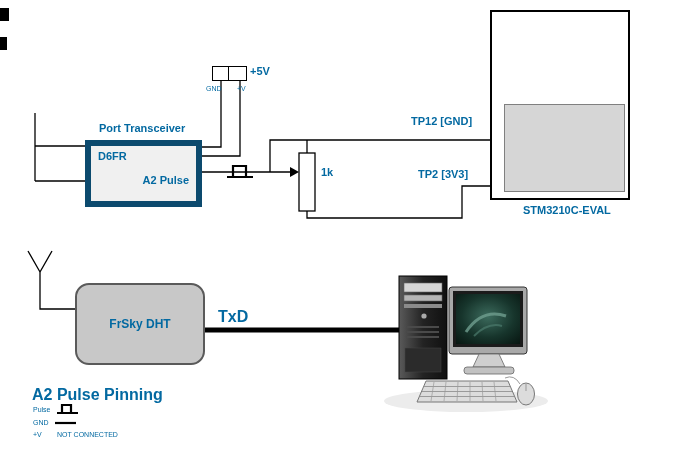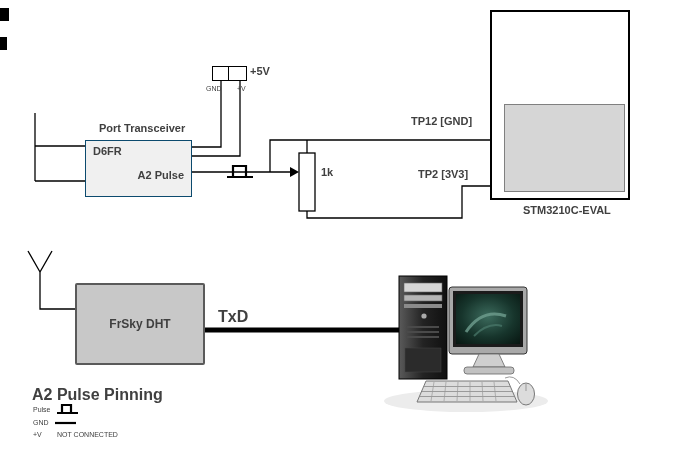--- a/index.html
+++ b/index.html
@@ -1,17 +1,17 @@
 <!DOCTYPE html>
 <html><head>
 <meta charset="utf-8">
 <style>
   html,body{margin:0;padding:0;background:#fff}
   #canvas{position:relative;width:700px;height:460px;background:#fff;overflow:hidden;
-          font-family:"Liberation Sans","DejaVu Sans",sans-serif;color:#404040}
+          font-family:"Liberation Sans","DejaVu Sans",sans-serif;color:#0369a1}
   .abs{position:absolute}
   .b11{position:absolute;font-size:11px;font-weight:bold;white-space:nowrap}
   .b12{position:absolute;font-size:16px;font-weight:bold;white-space:nowrap}
   .t7{position:absolute;font-size:7px;white-space:nowrap}
   #wires{position:absolute;left:0;top:0}
   .wire{stroke:#000;stroke-width:1.3;fill:none}
   .thick{stroke:#000;stroke-width:2.2;fill:none}
 </style>
 </head>
 <body>
@@ -95,35 +95,35 @@
   <div class="abs" style="left:0;top:37px;width:7px;height:13px;background:#000"></div>
 
   <div class="abs" style="left:212px;top:66px;width:33px;height:13px;border:1px solid #000;background:#fff">
     <div style="position:absolute;left:15px;top:0;bottom:0;border-left:1px solid #000"></div>
   </div>
   <div class="b11" style="left:250px;top:65px">+5V</div>
   <div class="t7" style="left:206px;top:85px">GND</div>
   <div class="t7" style="left:237px;top:85px">+V</div>
 
   <div class="b11" style="left:99px;top:122px">Port Transceiver</div>
-  <div class="abs" style="left:85px;top:140px;width:105px;height:55px;border:1px solid #0c4a6e;background:#f0f0f0">
+  <div class="abs" style="left:85px;top:140px;width:105px;height:55px;border:6px solid #0c4a6e;background:#f0f0f0">
     <span style="position:absolute;left:7px;top:4px;font-size:11px;font-weight:bold">D6FR</span>
     <span style="position:absolute;right:7px;top:28px;font-size:11px;font-weight:bold">A2 Pulse</span>
   </div>
 
   <div class="b11" style="left:321px;top:166px">1k</div>
 
   <div class="b11" style="left:411px;top:115px">TP12 [GND]</div>
   <div class="b11" style="left:418px;top:168px">TP2 [3V3]</div>
 
   <div class="abs" style="left:490px;top:10px;width:136px;height:186px;border:2px solid #000;background:#fff"></div>
   <div class="abs" style="left:504px;top:104px;width:119px;height:86px;background:#d6d6d6;border:1px solid #808080"></div>
   <div class="b11" style="left:523px;top:204px">STM3210C-EVAL</div>
 
-  <div class="abs" style="left:75px;top:283px;width:126px;height:78px;border:2px solid #5a5a5a;border-radius:2px;background:#c8c8c8;display:flex;align-items:center;justify-content:center">
+  <div class="abs" style="left:75px;top:283px;width:126px;height:78px;border:2px solid #5a5a5a;border-radius:14px;background:#c8c8c8;display:flex;align-items:center;justify-content:center">
     <span style="font-size:12px;font-weight:bold">FrSky DHT</span>
   </div>
   <div class="b12" style="left:218px;top:308px">TxD</div>
 
   <div class="b12" style="left:32px;top:386px">A2 Pulse Pinning</div>
   <div class="t7" style="left:33px;top:406px">Pulse</div>
   <div class="t7" style="left:33px;top:419px">GND</div>
   <div class="t7" style="left:33px;top:431px">+V</div>
   <div class="t7" style="left:57px;top:431px">NOT CONNECTED</div>
 

